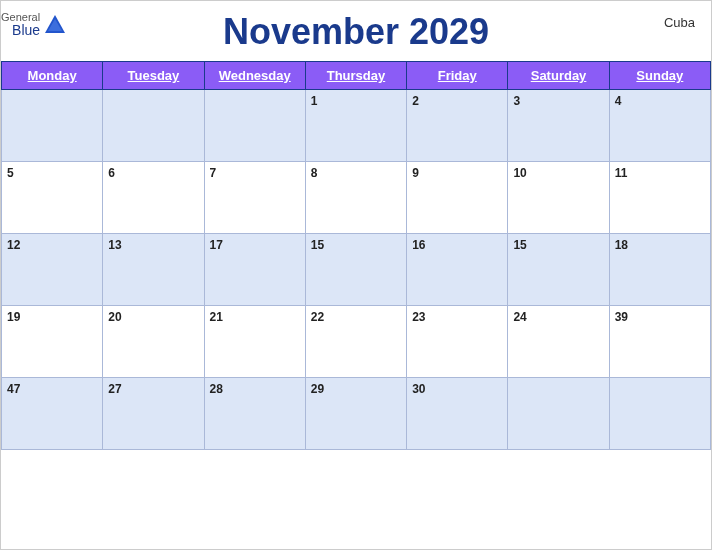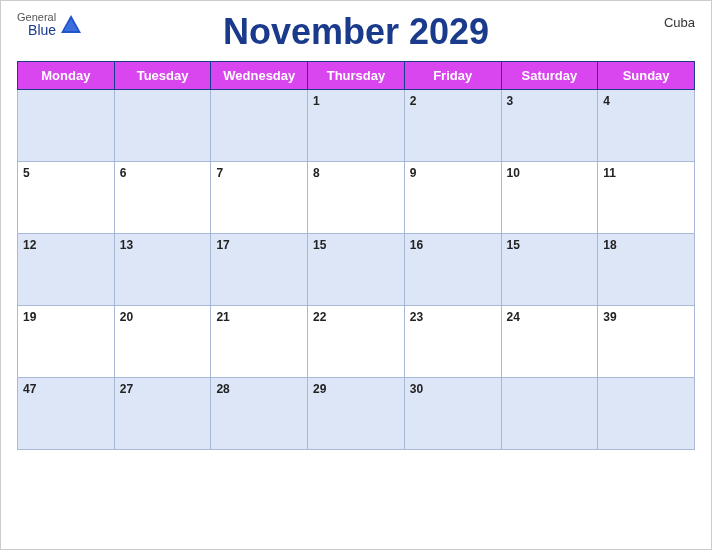--- a/index.html
+++ b/index.html
@@ -9,21 +9,21 @@
       display: flex;
       justify-content: center;
       align-items: center;
       min-height: 100vh;
     }
     .calendar-wrapper {
       width: 712px;
       min-height: 550px;
       background: #fff;
       border: 1px solid #ccc;
-      padding: 10px 16px 16px;
+      padding: 10px 0 16px;
     }
     .calendar-header {
       display: flex;
       align-items: center;
       justify-content: center;
       position: relative;
       margin-bottom: 8px;
     }
     .logo-area {
       position: absolute;
@@ -44,44 +44,45 @@
       color: #1a3a8c;
       font-weight: normal;
     }
     .logo-block {
       display: flex;
       align-items: flex-end;
       gap: 2px;
     }
     .country-label {
       position: absolute;
-      right: 0;
+      right: 16px;
       top: 4px;
       font-size: 13px;
       color: #333;
     }
     .calendar-title {
       font-size: 36px;
       color: #1a3a8c;
       font-weight: bold;
       text-align: center;
     }
     .calendar-table {
       width: 100%;
       border-collapse: collapse;
       margin-top: 4px;
     }
     .calendar-table thead tr th {
-      background-color: #d946ef;
+      background-color: #8b5cf6;
       color: #fff;
       text-align: center;
       padding: 6px 4px;
       font-size: 13px;
       font-weight: bold;
       border: 1px solid #1a3a8c;
+      text-decoration: underline;
     }
     .calendar-table tbody tr td {
       border: 1px solid #aab8d8;
       width: calc(100% / 7);
       height: 72px;
       vertical-align: top;
       padding: 4px 5px;
       font-size: 12px;
       color: #222;
       background: #fff;

